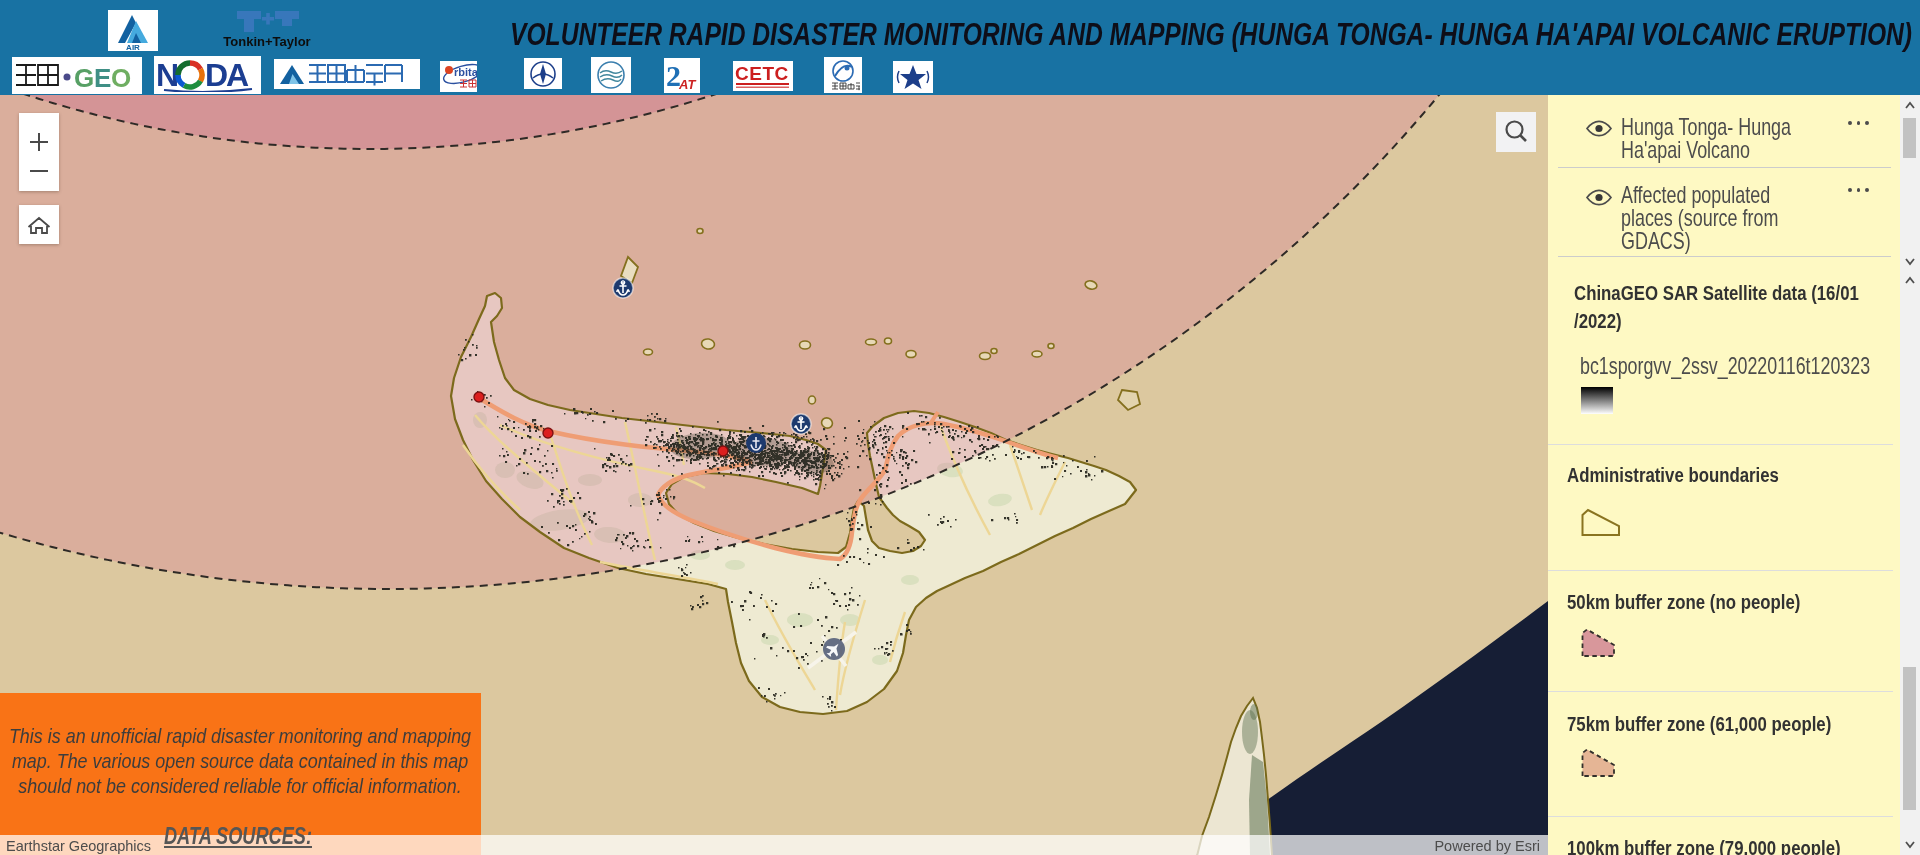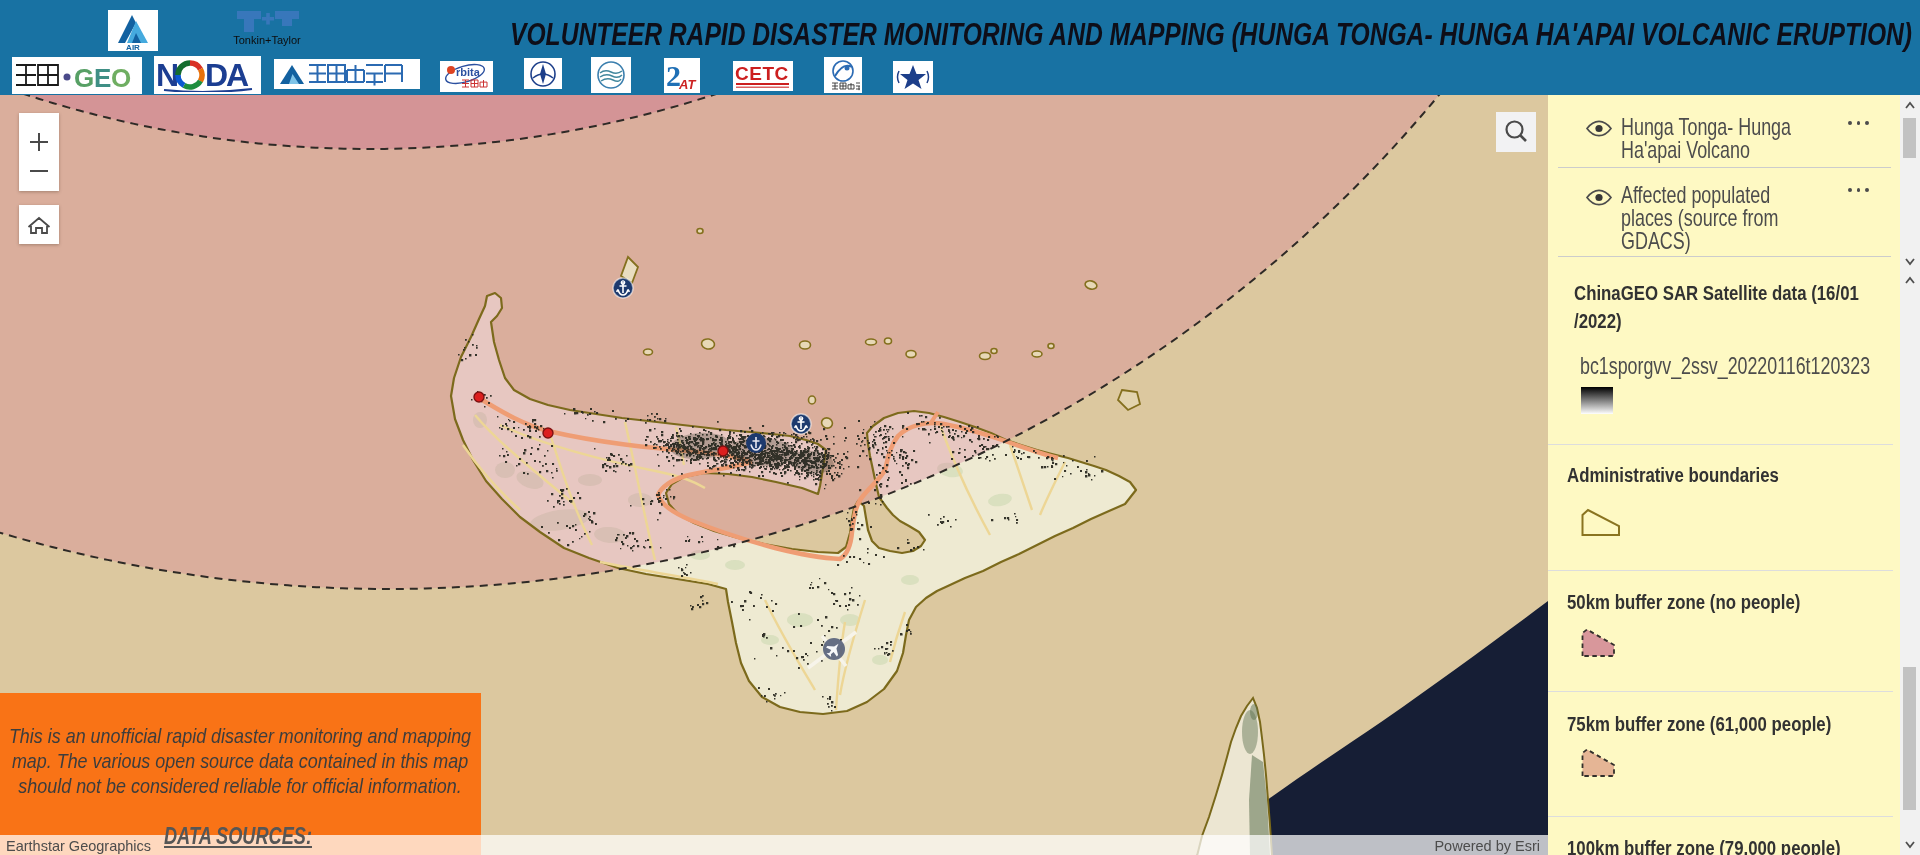--- a/index.html
+++ b/index.html
@@ -235,21 +235,21 @@
     <svg width="70" height="26">
           <g fill="#3c78be" opacity="0.9">
             <rect x="4" y="3" width="24" height="8"></rect>
             <rect x="11" y="3" width="10" height="21"></rect>
             <rect x="42" y="3" width="24" height="8"></rect>
             <rect x="49" y="3" width="10" height="15"></rect>
             <rect x="29" y="9" width="12" height="3.5"></rect>
             <rect x="33.2" y="5" width="3.6" height="11.5"></rect>
           </g>
         </svg>
-    <div style="position:absolute;left:-16px;top:26px;width:100px;text-align:center;font-size:11px;font-weight:normal;color:#0d0d0d;">Tonkin+Taylor</div>
+    <div style="position:absolute;left:-16px;top:26px;width:100px;text-align:center;font-size:13px;font-weight:bold;color:#0d0d0d;">Tonkin+Taylor</div>
   </div>
   <div class="tile" style="left:12px;top:57px;width:130px;height:37px;">
     <svg width="126" height="33">
           <path d="M2,6 h20 M12.0,6 v20 M2,26 h20 M2,16.0 h20" stroke="#1b1b1b" stroke-width="1.8" fill="none"></path>
           <path d="M24,6 h20 v20 h-20 z M24,16.0 h20 M34.0,6 v20" stroke="#1b1b1b" stroke-width="1.8" fill="none"></path>
           <circle cx="53" cy="18" r="3.5" fill="#4a4a8a"></circle>
           <text x="60" y="28" font-size="26" font-weight="bold" fill="#57a065" font-family="Liberation Sans" letter-spacing="-1">G</text>
           <text x="80" y="28" font-size="26" font-weight="bold" fill="#3f8f85" font-family="Liberation Sans">E</text>
           <text x="97" y="28" font-size="26" font-weight="bold" fill="#6fae62" font-family="Liberation Sans">O</text>
         </svg>
@@ -272,21 +272,21 @@
     <svg width="142" height="26">
           <polygon points="4,23 16,4 28,23" fill="#1261a0"></polygon>
           <polygon points="13,23 16.5,13 23,23" fill="#7fc4e8"></polygon>
           <path d="M33,4 h17 M41.5,4 v17 M33,21 h17 M33,12.5 h17" stroke="#2b6ab2" stroke-width="2.0" fill="none"></path>
           <path d="M52,4 h17 v17 h-17 z M52,12.5 h17 M60.5,4 v17" stroke="#2b6ab2" stroke-width="2.0" fill="none"></path>
           <path d="M79.5,4 v17 M71,9.1 h17 M71,21 h17 M71,9.1 v11.9 M88,9.1 v11.9" stroke="#2b6ab2" stroke-width="2.0" fill="none"></path>
           <path d="M90,4 h17 M90,12.5 h17 M90,21 h17 M98.5,12.5 v11.9" stroke="#2b6ab2" stroke-width="2.0" fill="none"></path>
           <path d="M109,4 v17 M126,4 v17 M109,12.5 h17 M109,4 h17" stroke="#2b6ab2" stroke-width="2.0" fill="none"></path>
         </svg>
   </div>
-  <div class="tile" style="left:440px;top:61px;width:53px;height:31px;">
+  <div class="tile" style="left:440px;top:61px;width:37px;height:31px;">
     <svg width="49" height="27">
           <ellipse cx="23" cy="11" rx="20" ry="8" fill="none" stroke="#2b50a0" stroke-width="1.4" transform="rotate(-16 23 11)"></ellipse>
           <circle cx="9" cy="7" r="4" fill="#d42"></circle>
           <text x="14" y="13" font-size="11" font-weight="bold" fill="#2b50a0" font-family="Liberation Sans">rbita</text>
           <path d="M20,17 h7 M23.5,17 v7 M20,24 h7 M20,20.5 h7" stroke="#c33" stroke-width="1.0" fill="none"></path>
           <path d="M29,17 h7 v7 h-7 z M29,20.5 h7 M32.5,17 v7" stroke="#c33" stroke-width="1.0" fill="none"></path>
           <path d="M41.5,17 v7 M38,19.1 h7 M38,24 h7 M38,19.1 v4.9 M45,19.1 v4.9" stroke="#c33" stroke-width="1.0" fill="none"></path>
         </svg>
   </div>
   <div class="tile" style="left:524px;top:58px;width:38px;height:31px;">

